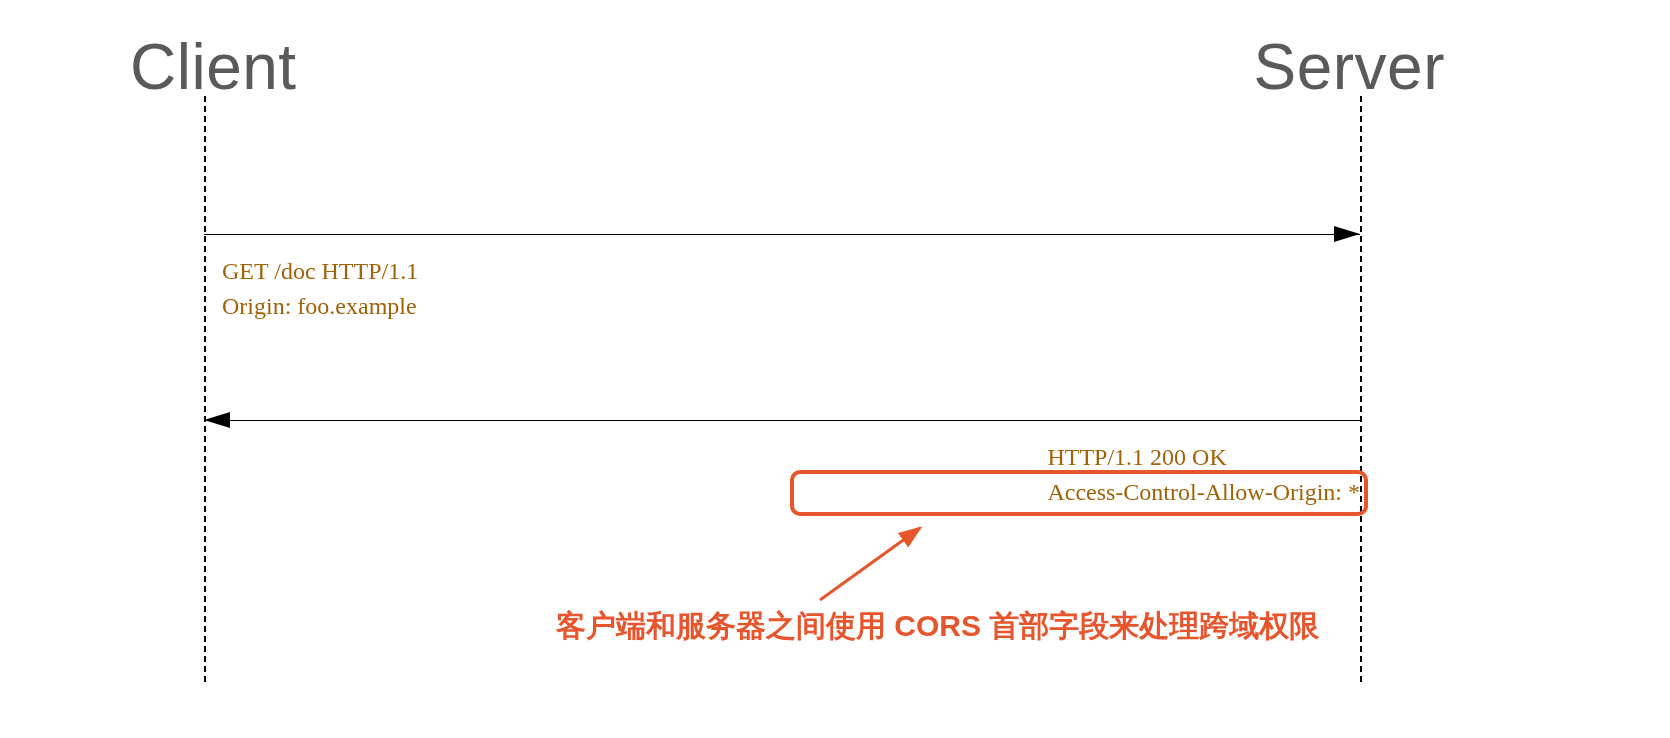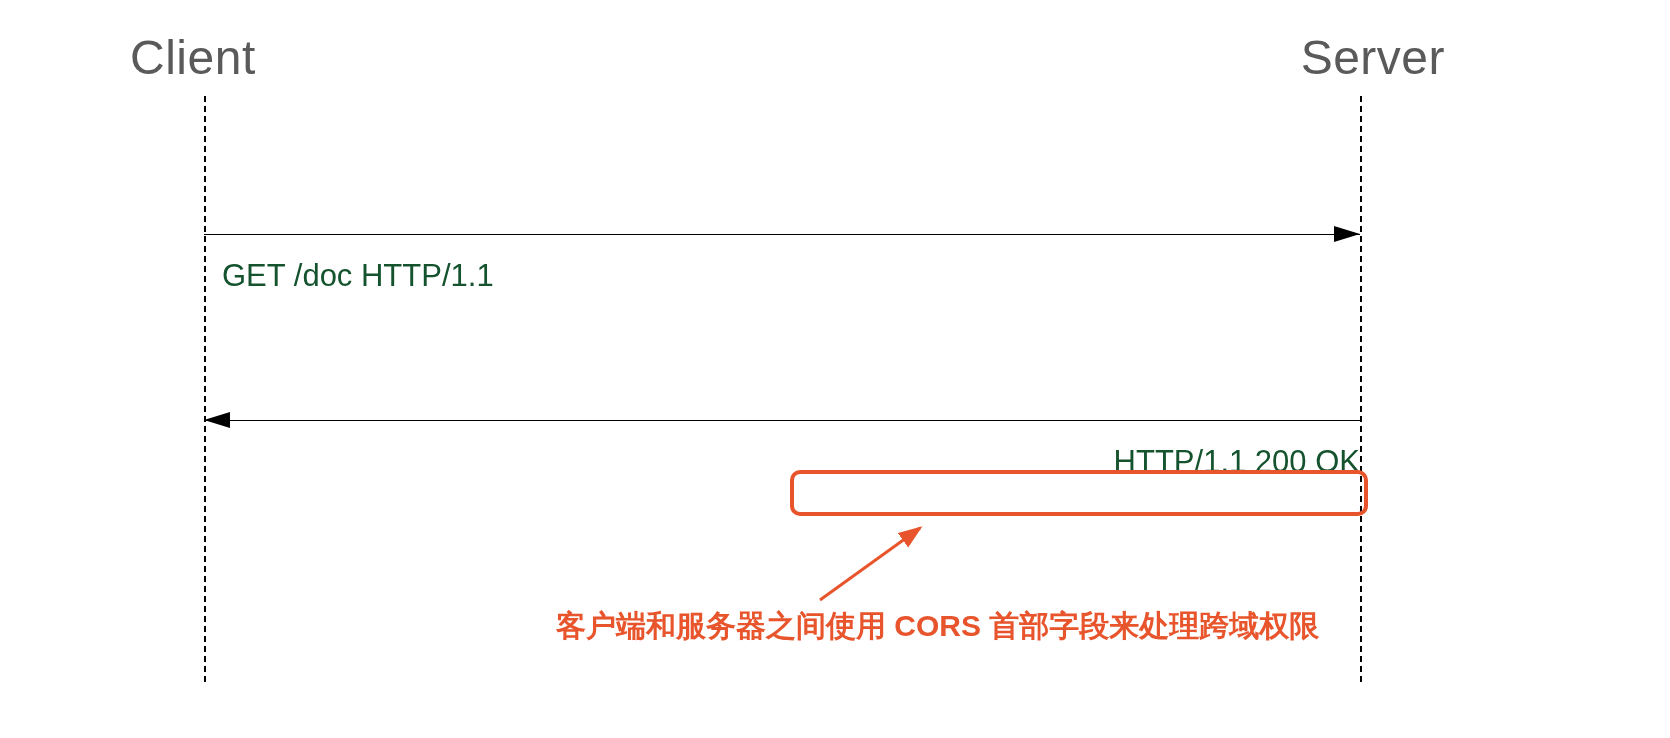--- a/index.html
+++ b/index.html
@@ -5,21 +5,21 @@
     * { margin: 0; padding: 0; box-sizing: border-box; }
     body {
       font-family: "Helvetica Neue", Helvetica, Arial, sans-serif;
       background: #ffffff;
       width: 1670px;
       height: 738px;
       position: relative;
     }
     .label-client, .label-server {
       position: absolute;
-      font-size: 48px;
+      font-size: 64px;
       font-weight: 300;
       color: #5a5a5a;
       letter-spacing: 0.5px;
     }
     .label-client { left: 130px; top: 30px; }
     .label-server { right: 225px; top: 30px; margin-left: 8px; }
 
     .lifeline {
       position: absolute;
       top: 96px;
@@ -54,23 +54,23 @@
       left: 204px;
       border-top: 8px solid transparent;
       border-bottom: 8px solid transparent;
       border-right: 26px solid #000;
       transform: translateY(-50%);
     }
     .ah-req { top: 234px; }
     .ah-res { top: 420px; }
 
     .mono {
-      font-family: Liberation Sans, sans-serif;
-      font-size: 31px;
-      color: #14532d;
+      font-family: Liberation Serif, serif;
+      font-size: 24px;
+      color: #a16207;
       line-height: 1.45;
       white-space: pre;
     }
     .request-block {
       position: absolute;
       left: 222px;
       top: 254px;
     }
     .response-block {
       position: absolute;
@@ -112,27 +112,29 @@
 <div class="label-server">Server</div>
 
 <div class="lifeline lifeline-left"></div>
 <div class="lifeline lifeline-right"></div>
 
 <div class="arrow-line arrow-request"></div>
 <div class="arrowhead arrowhead-right ah-req"></div>
 
 <div class="request-block">
   <div class="mono">GET /doc HTTP/1.1</div>
+  <div class="mono">Origin: foo.example</div>
 </div>
 
 <div class="arrow-line arrow-response"></div>
 <div class="arrowhead arrowhead-left ah-res"></div>
 
 <div class="response-block">
   <div class="mono">HTTP/1.1 200 OK</div>
+  <div class="mono">Access-Control-Allow-Origin: *</div>
 </div>
 
 <div class="highlight-box"></div>
 
 <svg class="anno-arrow" viewBox="0 0 130 90">
   <defs>
     <marker id="ah" markerWidth="10" markerHeight="10" refX="7" refY="3" orient="auto">
       <path d="M0,0 L8,3 L0,6 Z" fill="#e8552c"></path>
     </marker>
   </defs>

